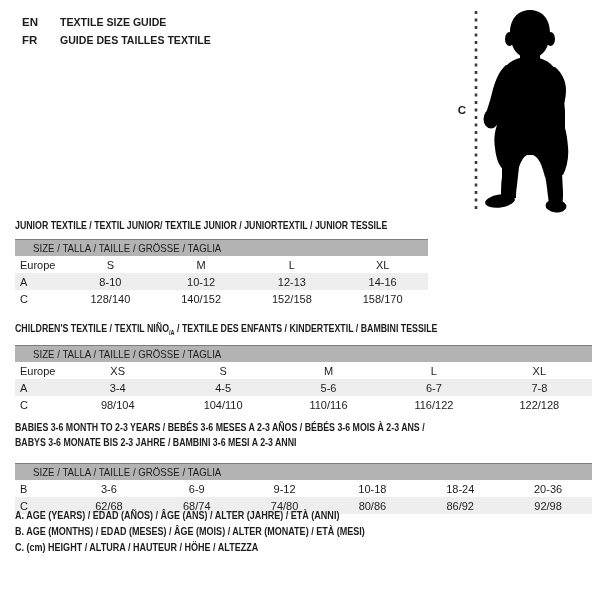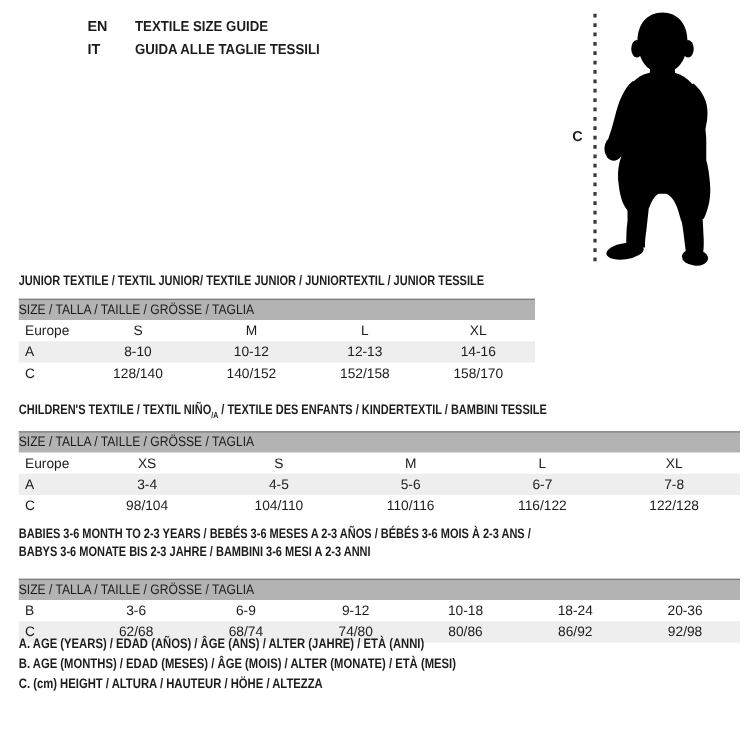--- a/index.html
+++ b/index.html
@@ -3,59 +3,59 @@
 <meta charset="utf-8">
 <style>
   html,body{margin:0;padding:0;}
   body{
     width:600px;height:600px;position:relative;background:#ffffff;
     font-family:"Liberation Sans", sans-serif;color:#1c1c1c;overflow:hidden;
   }
   
   .lang-list{position:absolute;left:22px;top:13px;}
   .lang-row{display:flex;height:18px;align-items:center;font-weight:bold;font-size:11.5px;}
-  .lang-code{width:38px;margin-left:48px;}
+  .lang-code{width:38px;}
   .lang-title{transform:scaleX(0.92);transform-origin:0 50%;white-space:nowrap;}
   
   .figure-svg{position:absolute;left:460px;top:6px;}
   .measure-label{position:absolute;left:454px;top:104px;width:16px;text-align:center;
     font-weight:bold;font-size:11.5px;}
   
   .section-title{position:absolute;left:15px;font-weight:bold;font-size:11px;
     transform:scaleX(0.80);transform-origin:0 0;white-space:nowrap;line-height:12px;}
   .section-title sub{font-size:7px;}
   .title-line{height:15px;}
   
   .stable{position:absolute;left:15px;}
   .t-junior{top:239px;width:413px;}
   .t-children{top:345px;width:577px;}
   .t-babies{top:463px;width:577px;}
   .sbar{height:17px;background:#b3b3b3;border-top:1px solid #7d7d7d;display:flex;
-    align-items:center;padding-left:0;box-sizing:border-box;font-size:11px;}
+    align-items:center;padding-left:18px;box-sizing:border-box;font-size:11px;}
   .sbar-text{transform:scaleX(0.88);transform-origin:0 50%;white-space:nowrap;}
   .trow{display:flex;height:17px;align-items:center;font-size:11px;}
   .trow.shaded{background:#eeeeee;}
   .tlabel{width:50px;padding-left:5px;box-sizing:border-box;}
   .tcell{flex:1;text-align:center;}
   
   .footnotes{position:absolute;left:15px;top:507px;}
   .footnote{height:16px;font-weight:bold;font-size:11px;transform:scaleX(0.82);
     transform-origin:0 50%;white-space:nowrap;display:flex;align-items:center;}
 </style>
 </head>
 <body>
 
 <div class="lang-list">
   <div class="lang-row">
     <span class="lang-code">EN</span>
     <span class="lang-title">TEXTILE SIZE GUIDE</span>
   </div>
   <div class="lang-row">
-    <span class="lang-code">IT</span>
-    <span class="lang-title">GUIDA ALLE TAGLIE TESSILI</span>
+    <span class="lang-code">FR</span>
+    <span class="lang-title">GUIDE DES TAILLES TEXTILE</span>
   </div>
 </div>
 
 <svg class="figure-svg" width="138" height="208" viewBox="0 0 138 208">
   <line x1="16" y1="5" x2="16" y2="205" stroke="#3a3a3a" stroke-width="2.6" stroke-dasharray="3 4.5"></line>
   <g fill="#000000">
     <path d="M70,4 C82,4 90,13 90,27 C90,32 89,37 87,41 C84,48 78,52 70,53 C62,52 56,48 53,41 C51,37 50,32 50,27 C50,13 58,4 70,4 Z"></path>
     <ellipse cx="49.5" cy="33" rx="4.5" ry="7"></ellipse>
     <ellipse cx="90.5" cy="33" rx="4.5" ry="7"></ellipse>
     <rect x="60" y="43" width="20" height="14"></rect>

